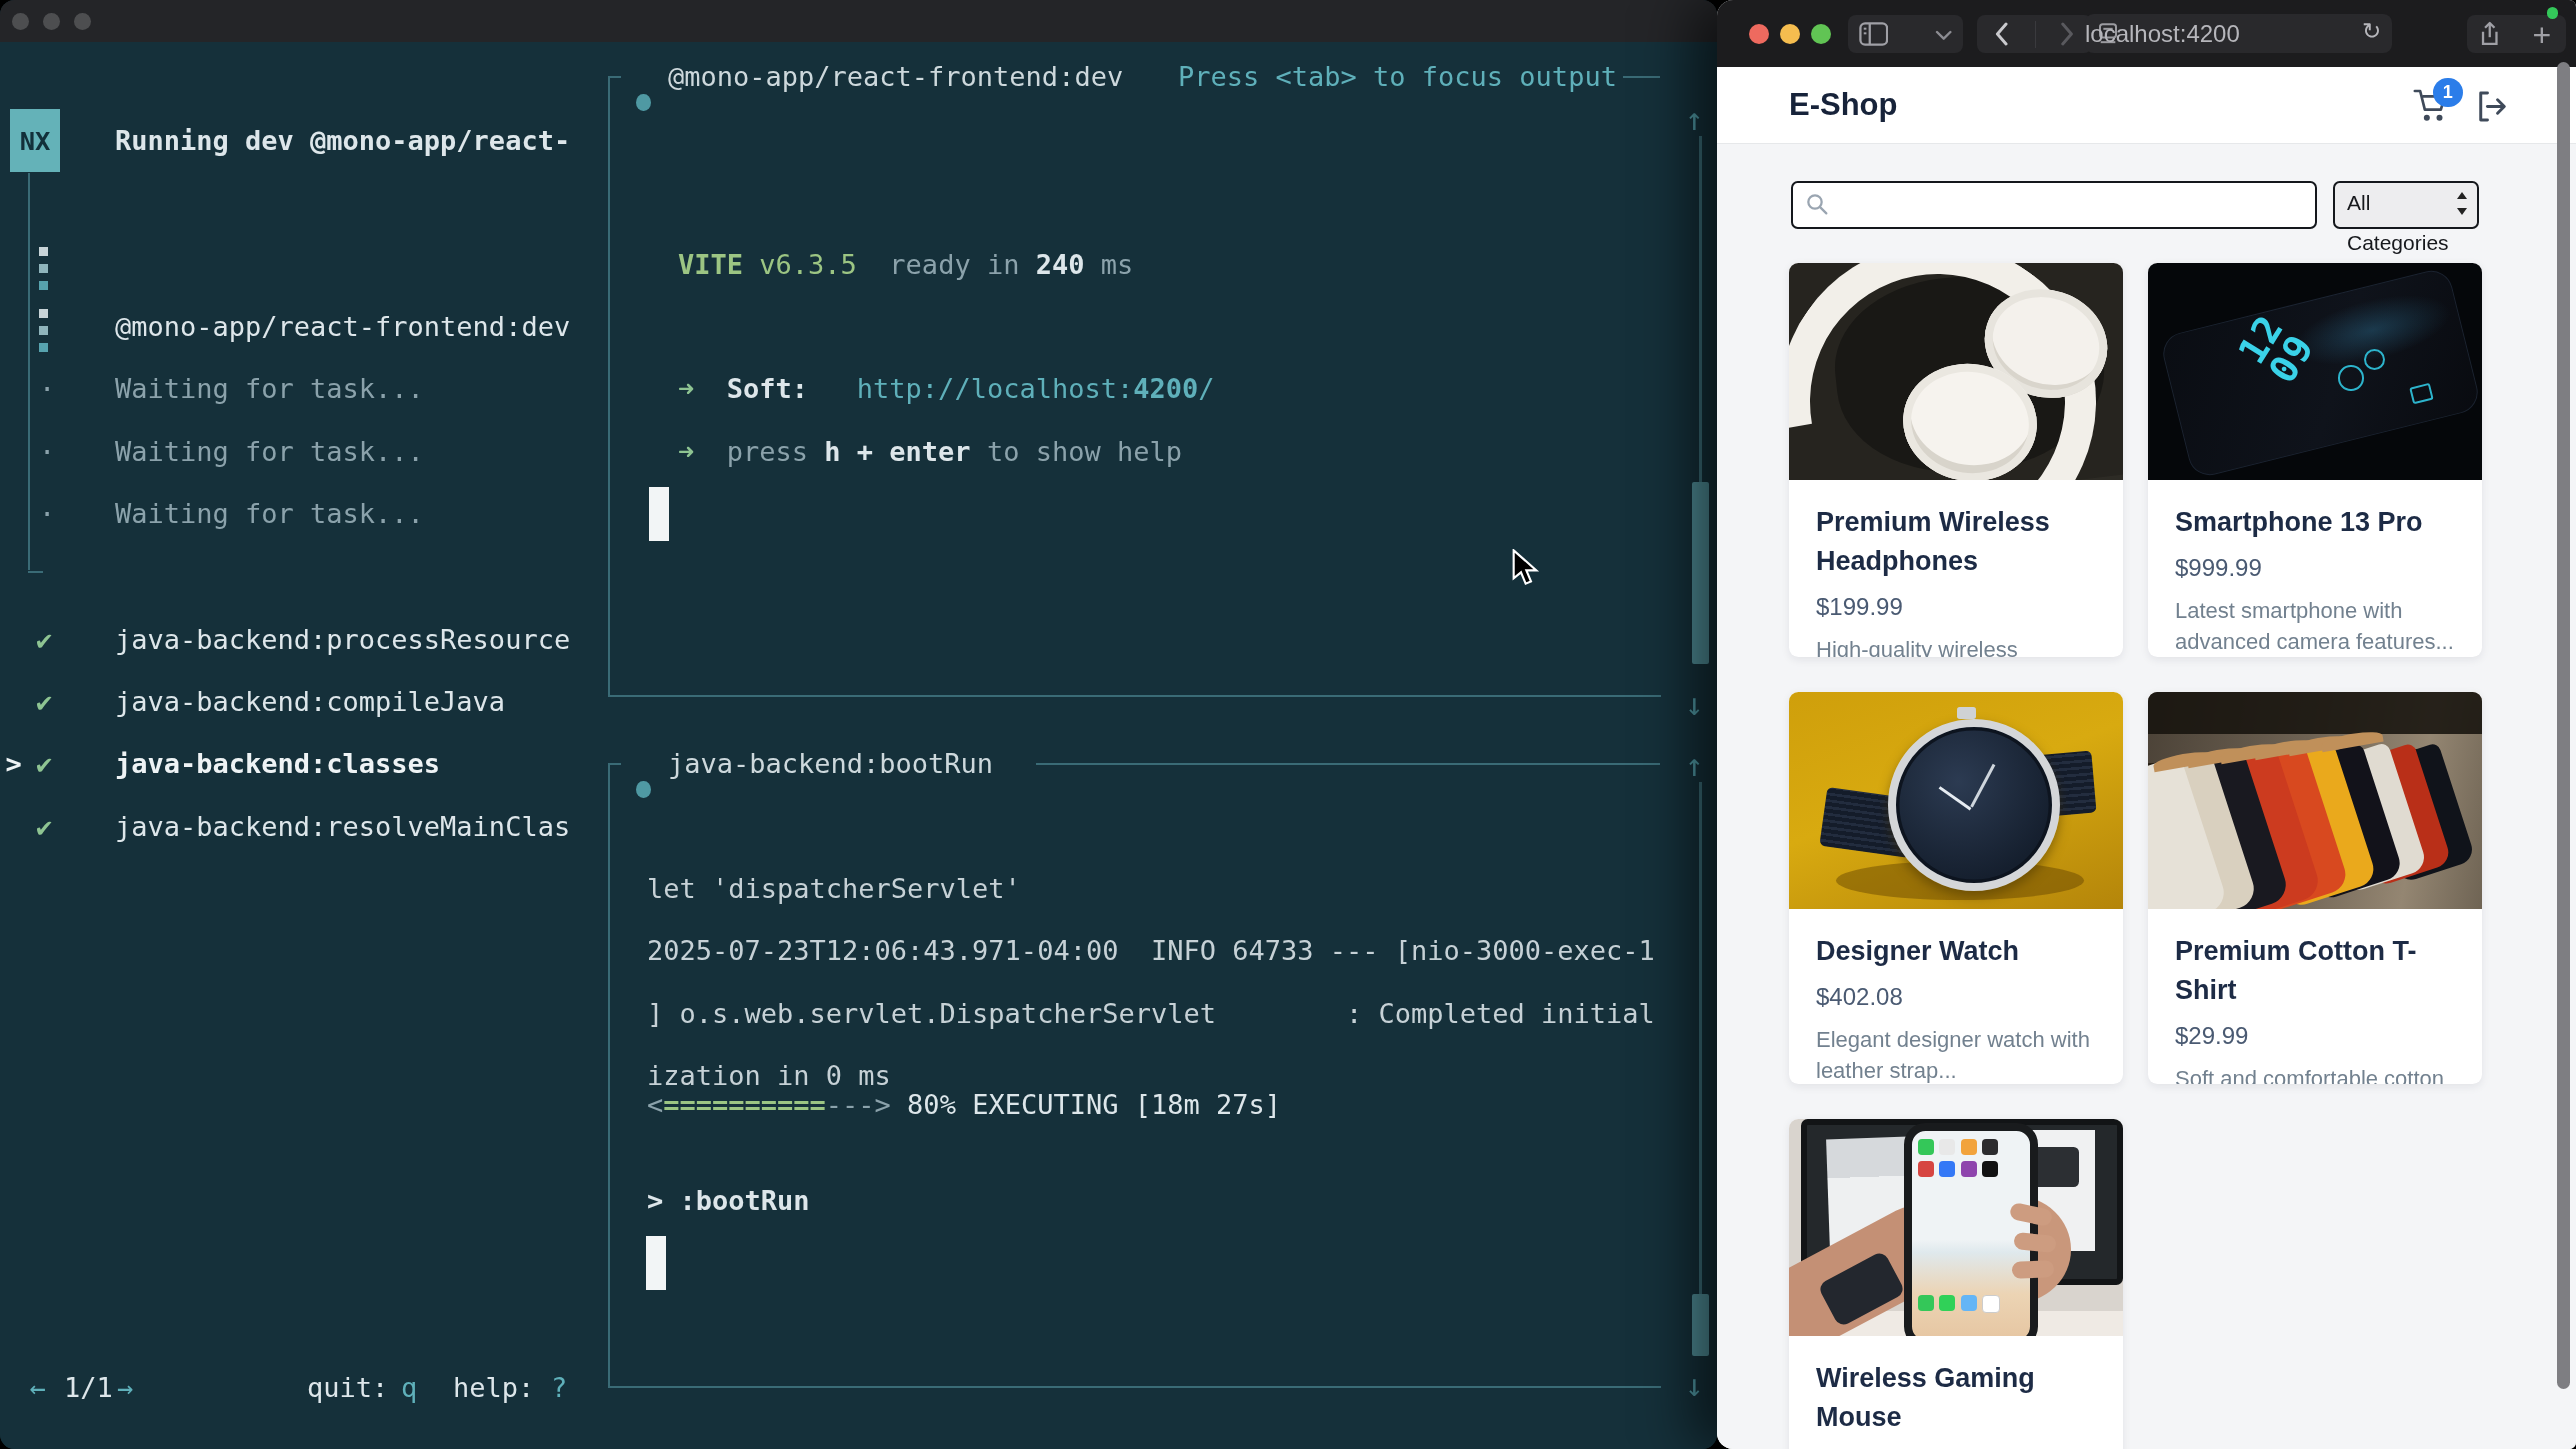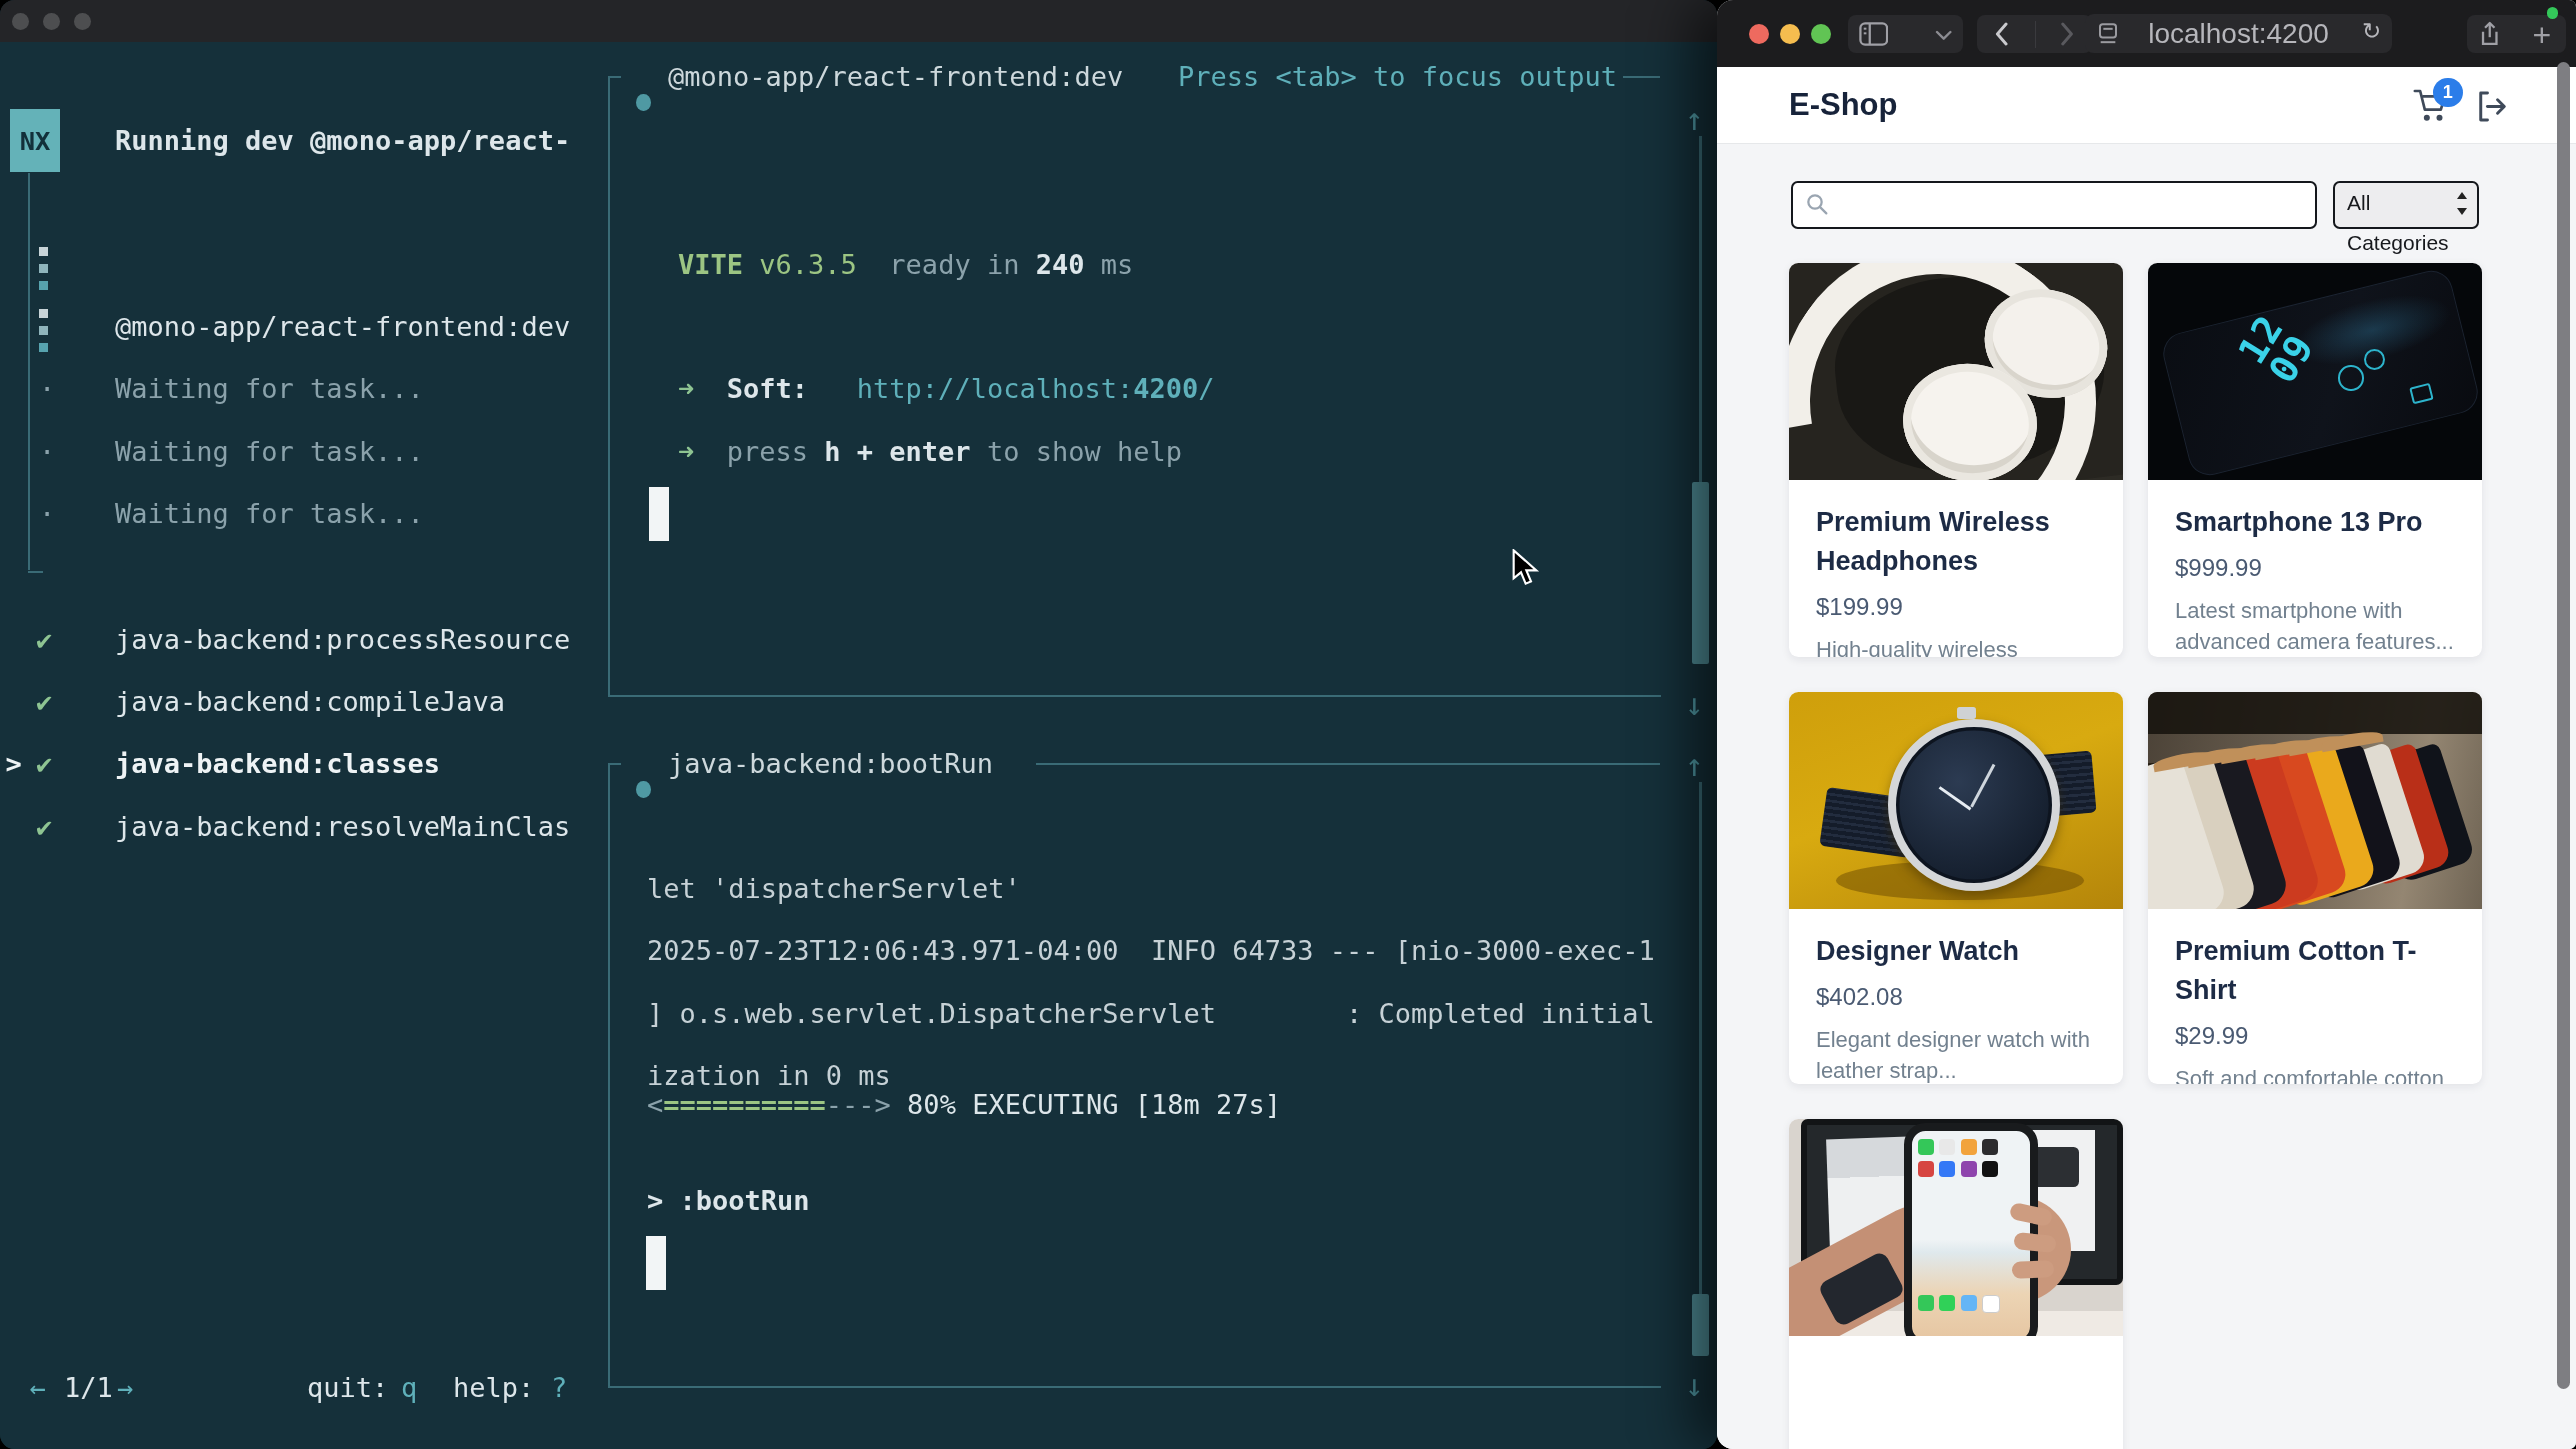--- a/index.html
+++ b/index.html
@@ -25,21 +25,21 @@
   .scroll-track{position:absolute;width:3.4px;background:#3a6b76;}
   .scroll-thumb{position:absolute;width:17.4px;background:#4f8d97;border-radius:2px;}
 
   
   .safari{position:absolute;left:1717px;top:0;width:859px;height:1449px;border-radius:16px 6.7px 6.7px 16px;overflow:hidden;
     background:#f4f5f7;box-shadow:-27px 0 54px rgba(0,0,0,.55);}
   .saf-titlebar{position:absolute;left:0;top:0;width:100%;height:67px;background:#1c1c1e;}
   .light{position:absolute;top:24px;width:20px;height:20px;border-radius:50%;}
   .btn-group{position:absolute;top:15.4px;height:38px;background:#29292c;border-radius:8px;}
   .addr-pill{position:absolute;left:368px;top:14px;width:307px;height:39px;background:#29292c;border-radius:8.7px;}
-  .addr-text{position:absolute;left:0;top:0;width:100%;height:39px;line-height:39px;text-align:center;color:#b6b6bb;font-size:28px;}
+  .addr-text{position:absolute;left:0;top:0;width:100%;height:39px;line-height:39px;text-align:left;color:#b6b6bb;font-size:24px;}
   .reload{position:absolute;right:10.7px;top:4px;color:#b6b6bb;font-size:23px;}
   .rec-dot{position:absolute;left:830px;top:7.4px;width:11.4px;height:11.4px;border-radius:50%;background:#34c85a;}
 
   .shop-header{position:absolute;left:0;top:67px;width:100%;height:76px;background:#fff;border-bottom:1.3px solid #e6e8ea;}
   .brand{position:absolute;left:72px;top:0;height:76px;line-height:76px;font-size:31px;font-weight:bold;color:#17233a;}
   .shop-content{position:absolute;left:0;top:145px;width:100%;height:1304px;background:#f4f5f7;}
 
   .search-box{position:absolute;left:74px;top:36px;width:522px;height:44px;background:#fff;border:2px solid #14171c;border-radius:6.7px;}
   .search-box input{position:absolute;left:42px;top:0;width:470px;height:40px;border:none;outline:none;font-size:21.5px;color:#333;
     font-family:"Liberation Sans",sans-serif;background:transparent;}
@@ -398,20 +398,24 @@
             <div class="appicon" style="left:193px;top:42px;background:#111111"></div>
             <div class="appicon" style="left:129px;top:176px;background:#34c759"></div>
             <div class="appicon" style="left:150px;top:176px;background:#30d158"></div>
             <div class="appicon" style="left:172px;top:176px;background:#64b5f6"></div>
             <div class="appicon" style="left:193px;top:176px;background:#ffffff;border:0.7px solid #ccc"></div>
             <div class="finger" style="left:221px;top:87px;transform:rotate(12deg)"></div>
             <div class="finger" style="left:225px;top:115px;transform:rotate(6deg)"></div>
             <div class="finger" style="left:223px;top:142px;transform:rotate(-2deg)"></div>
           </div>
         </div>
+        <div class="card-body">
+          <div class="p-name">Wireless Gaming Mouse</div>
+
+        </div>
       </div>
     </div>
 
     <div class="page-scrollbar"></div>
   </div>
 
   <svg class="cursor-arrow" width="32" height="40" viewBox="0 0 24 30">
     <path d="M2 1 L2 22 L7.5 17.5 L11 26 L15 24.3 L11.5 16 L19 16 Z" fill="#000" stroke="#fff" stroke-width="1.6"></path>
   </svg>
 </div>

